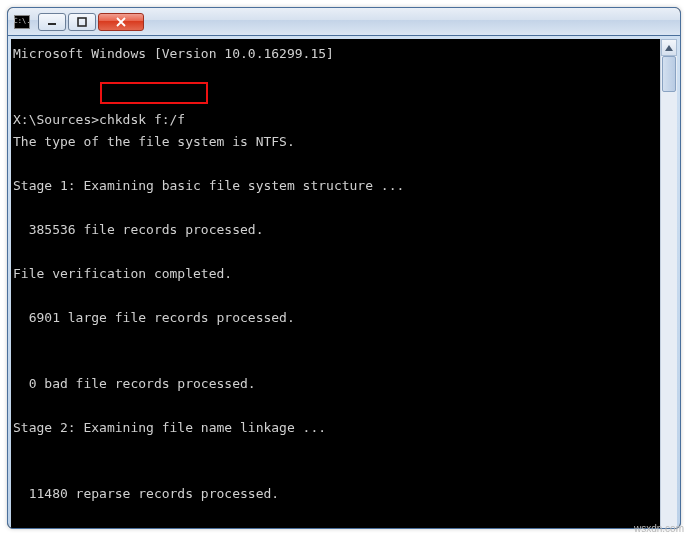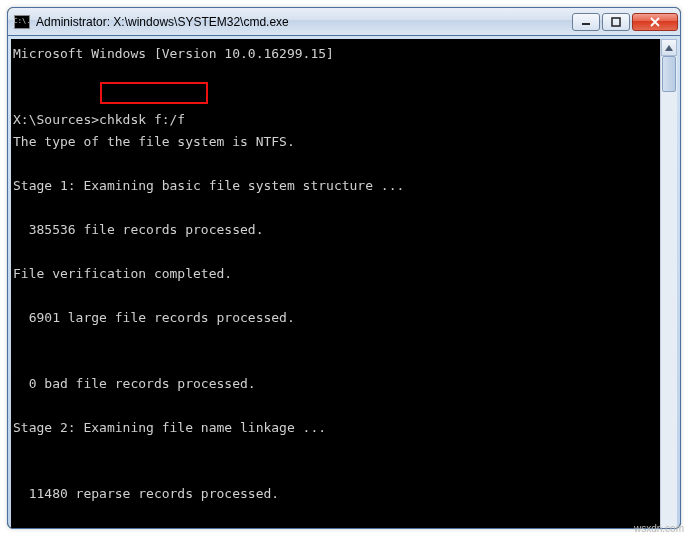--- a/index.html
+++ b/index.html
@@ -140,21 +140,20 @@
       font-family: Arial, sans-serif;
     }
   </style>
 </head>
 <body>
 
 <div class="window">
 
   <div class="titlebar">
     <div class="app-icon">C:\.</div>
-    <div class="title-text">Administrator: X:\windows\SYSTEM32\cmd.exe</div>
     <div class="controls">
       <div class="ctrl-btn" title="minimize">
         <svg width="10" height="10" viewBox="0 0 10 10">
             <rect x="1" y="6" width="8" height="2" fill="#2b2b2b"></rect>
           </svg>
       </div>
       <div class="ctrl-btn" title="maximize">
         <svg width="10" height="10" viewBox="0 0 10 10">
             <rect x="1" y="1" width="8" height="8" fill="none" stroke="#2b2b2b" stroke-width="1.6"></rect>
           </svg>

